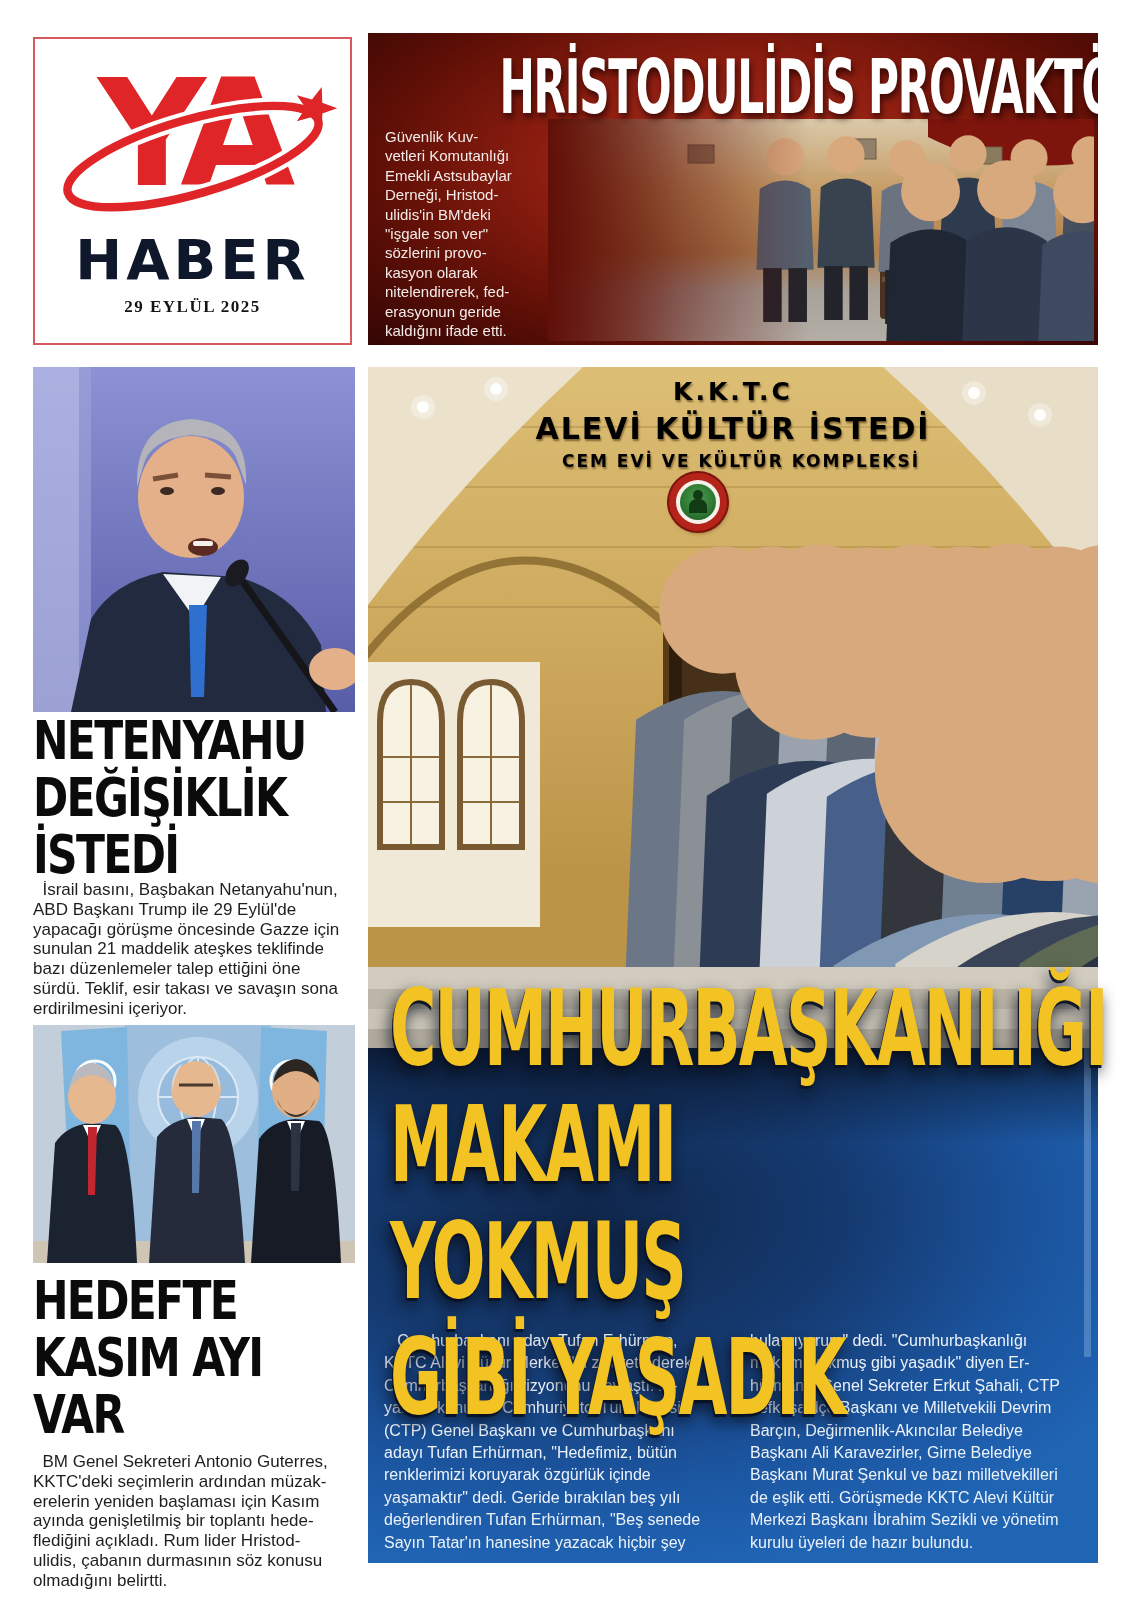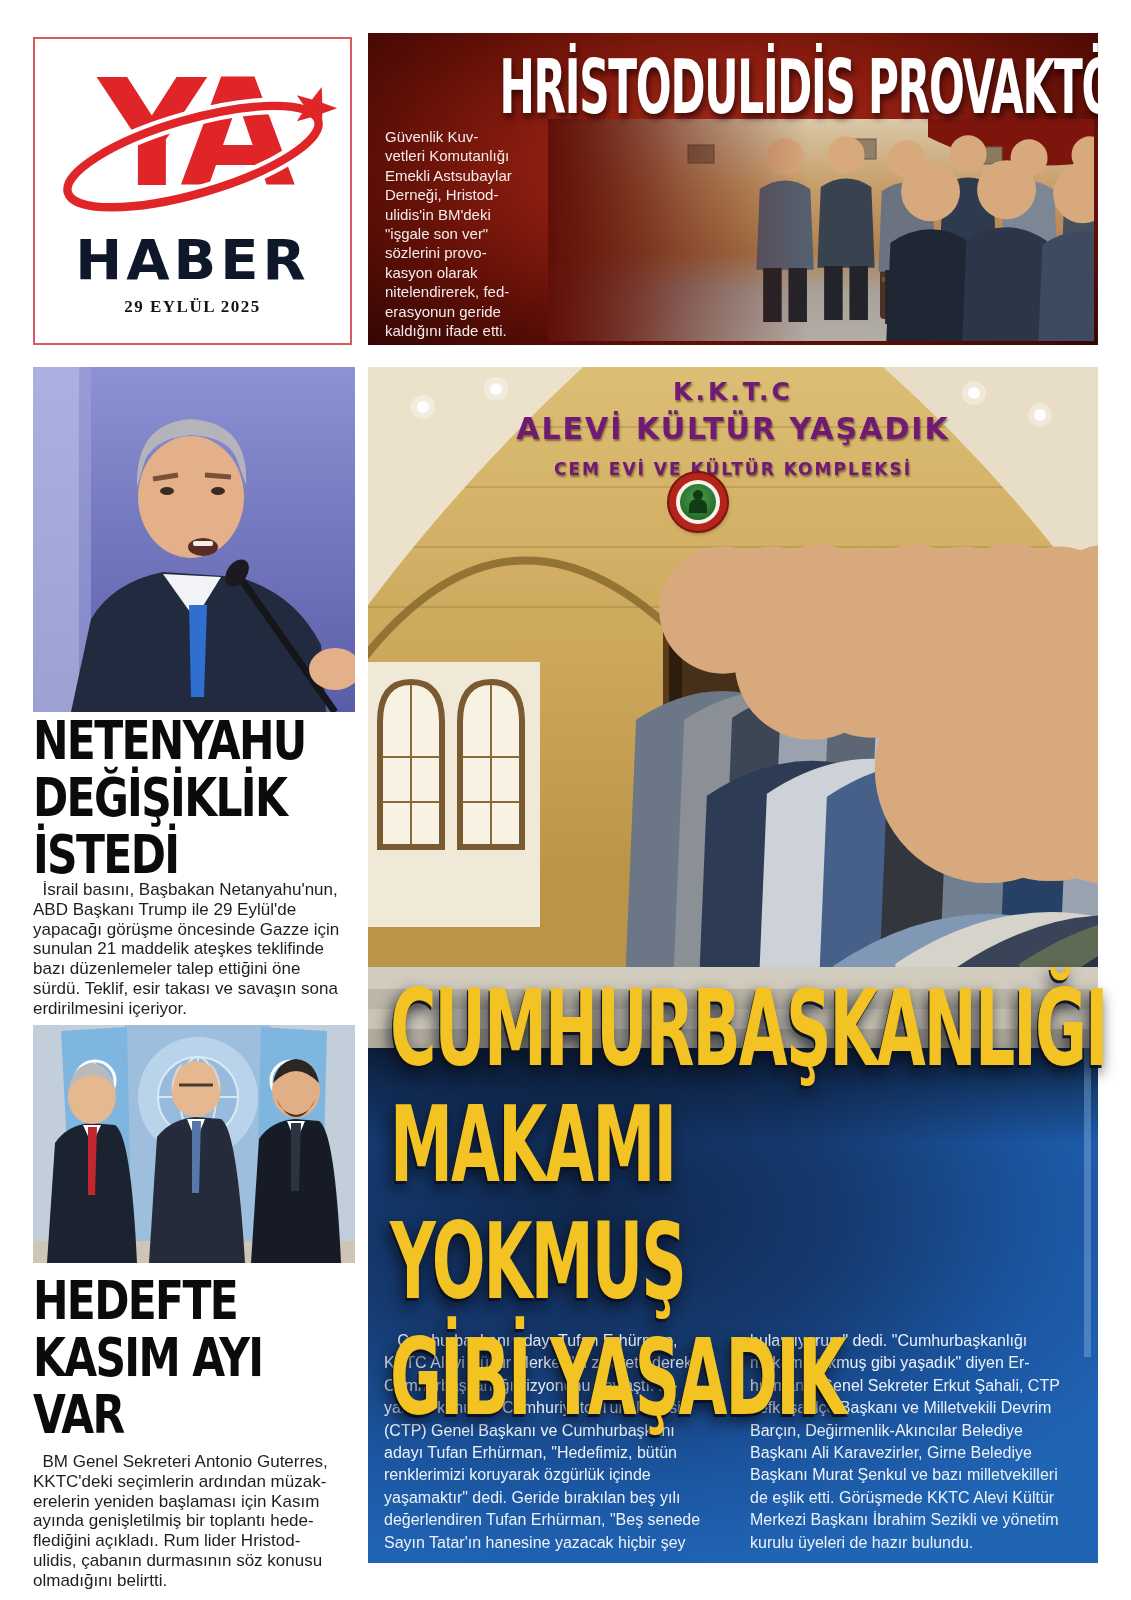--- a/index.html
+++ b/index.html
@@ -40,26 +40,26 @@
      background:linear-gradient(90deg,rgba(94,13,6,.97) 0%,rgba(94,13,6,.55) 22%,rgba(94,13,6,0) 48%);}
   .top-headline{position:absolute;top:12px;left:0;width:730px;text-align:center;
      font-family:"DejaVu Sans",sans-serif;font-weight:900;font-size:66px;color:#ffffff;
      letter-spacing:-2px;white-space:nowrap;transform:scale(.64,1.12);transform-origin:50% 0;
      text-shadow:3px 4px 7px rgba(25,0,0,.65);}
   .top-intro{position:absolute;left:17px;top:94px;width:178px;color:#f4ecea;
      font-size:15px;line-height:19.4px;}
 
   
   .main-photo{left:368px;top:367px;width:730px;height:681px;overflow:hidden;background:#c9a656;}
-  .sign-line{position:absolute;left:0;width:100%;text-align:center;color:#701a75;
+  .sign-line{position:absolute;left:0;width:100%;text-align:center;color:#000000;
      font-family:"DejaVu Sans",sans-serif;font-weight:900;
      text-shadow:1px 2px 2px rgba(55,35,8,.55);}
   .sign-1{top:10px;font-size:25px;letter-spacing:3px;}
   .sign-2{top:44px;font-size:30px;letter-spacing:2px;}
-  .sign-3{top:92px;font-size:17px;letter-spacing:2px;}
+  .sign-3{top:84px;font-size:17px;letter-spacing:2px;padding-left:8px;}
   .emblem{position:absolute;left:301px;top:106px;width:58px;height:58px;border-radius:50%;
      background:#b5241a;box-shadow:0 0 0 2px #7d150d,1px 2px 4px rgba(60,30,0,.5);}
   .emblem-ring{position:absolute;inset:7px;border-radius:50%;background:#f5f2ea;}
   .emblem-core{position:absolute;inset:11px;border-radius:50%;
      background:radial-gradient(circle at 50% 40%,#4a9a4e 0%,#2f7a33 55%,#1d5422 100%);}
   .emblem-core:before{content:"";position:absolute;left:13px;top:6px;width:10px;height:10px;
      border-radius:50%;background:#123a14;}
   .emblem-core:after{content:"";position:absolute;left:9px;top:15px;width:18px;height:14px;
      border-radius:8px 8px 0 0;background:#123a14;}
 
@@ -400,21 +400,21 @@
         <use href="#psn" x="650" y="328" color="#3a2e26" transform="scale(2.6)" transform-origin="650 328"></use>
       </g>
       <g>
         <rect x="0" y="600" width="730" height="22" fill="#d2ccbf"></rect>
         <rect x="0" y="622" width="730" height="20" fill="#bcb6a8"></rect>
         <rect x="0" y="642" width="730" height="20" fill="#cac4b6"></rect>
         <rect x="0" y="662" width="730" height="19" fill="#b0aa9c"></rect>
       </g>
     </svg>
     <div class="sign-line sign-1">K.K.T.C</div>
-    <div class="sign-line sign-2">ALEVİ KÜLTÜR YAŞADIK</div>
+    <div class="sign-line sign-2">ALEVİ KÜLTÜR İSTEDİ</div>
     <div class="sign-line sign-3">CEM EVİ VE KÜLTÜR KOMPLEKSİ</div>
     <div class="emblem">
       <div class="emblem-ring"></div>
       <div class="emblem-core"></div>
     </div>
   </div>
 
   <div class="abs blue-panel">
     <div class="blue-cols">
       <div class="blue-col col-1 prewrap">   Cumhurbaşkanı adayı Tufan Erhürman,

